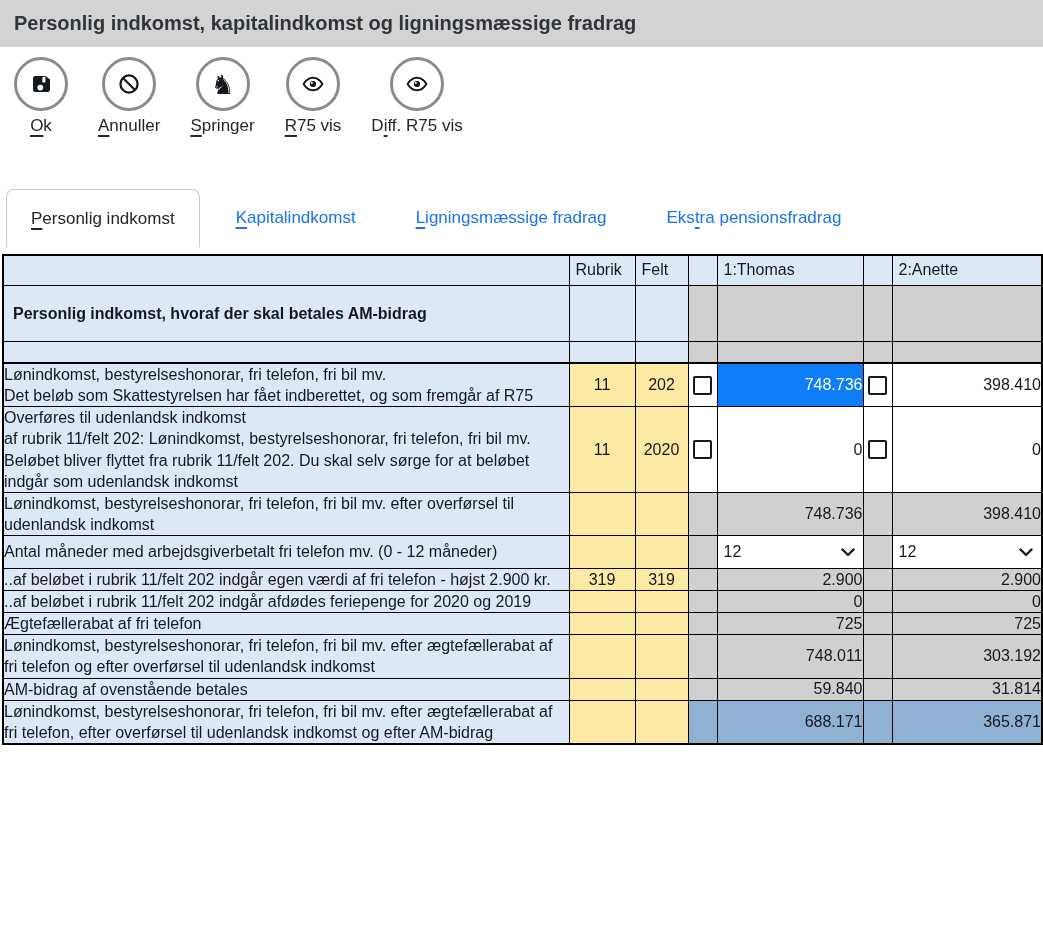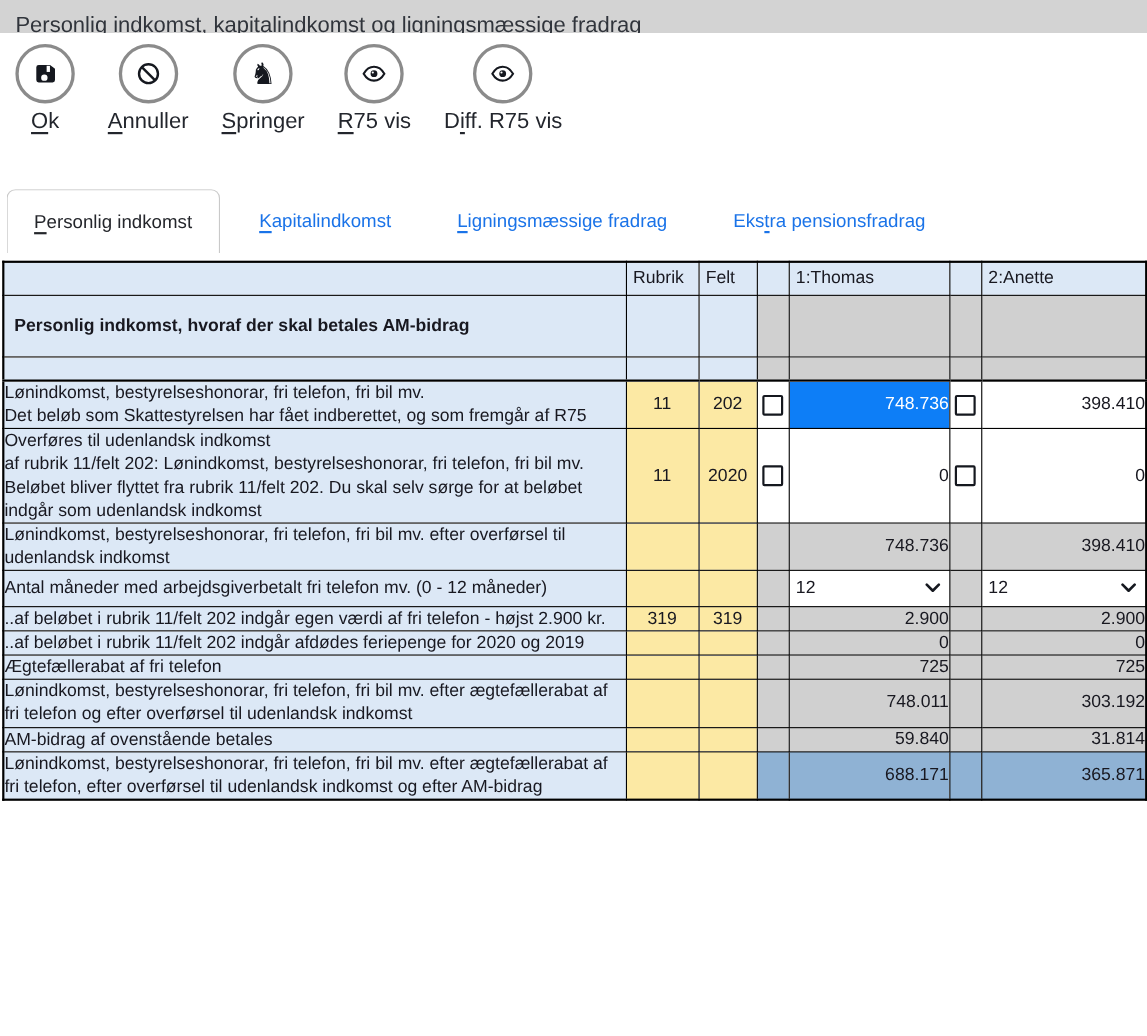--- a/index.html
+++ b/index.html
@@ -13,32 +13,32 @@
     --ink:#181820;
   }
   *{box-sizing:border-box;}
   html,body{margin:0;padding:0;}
   body{
     width:1043px;height:942px;background:#fff;overflow:hidden;
     font-family:"Liberation Sans","DejaVu Sans",sans-serif;color:var(--ink);
   }
   
   .title-bar{
-    background:var(--titlebar-gray);height:30px;line-height:47px;
-    padding:0 14px;font-size:20px;font-weight:400;color:#30343b;
+    background:var(--titlebar-gray);height:47px;line-height:47px;
+    padding:0 14px;font-size:20px;font-weight:700;color:#30343b;
     white-space:nowrap;overflow:hidden;
   }
   
   .toolbar{display:flex;align-items:flex-start;gap:30px;padding:10px 0 0 14px;height:92px;}
   .tool-btn{display:flex;flex-direction:column;align-items:center;cursor:pointer;background:none;border:none;padding:0;font:inherit;color:#23262d;}
   .tool-circle{
     width:54px;height:54px;border:3px solid #8b8b8b;border-radius:50%;
     background:#fff;display:flex;align-items:center;justify-content:center;
   }
-  .tool-label{margin-top:5px;font-size:20px;color:#23262d;white-space:nowrap;}
+  .tool-label{margin-top:5px;font-size:17px;color:#23262d;white-space:nowrap;}
   .tool-label u,.tab u{text-decoration:underline;text-underline-offset:4px;text-decoration-thickness:1.5px;}
   .glyph-icon{font-family:"DejaVu Sans",sans-serif;font-size:27px;line-height:1;color:#15181f;}
   
   .tabs{display:flex;align-items:stretch;margin:50px 0 0 6px;height:58px;}
   .tab{
     display:flex;align-items:center;padding:0 24px;font-size:17px;
     color:var(--link-blue);cursor:pointer;background:none;border:none;font:inherit;font-size:17px;
     white-space:nowrap;margin-right:12px;
   }
   .tab.active{

